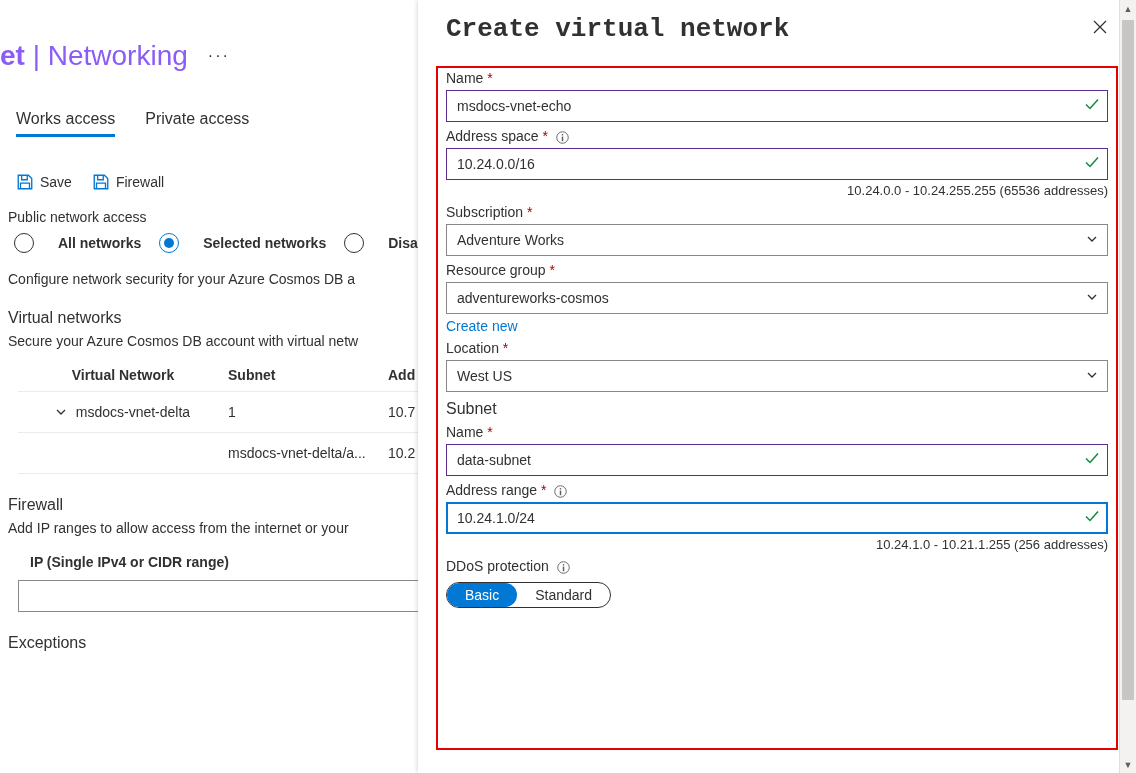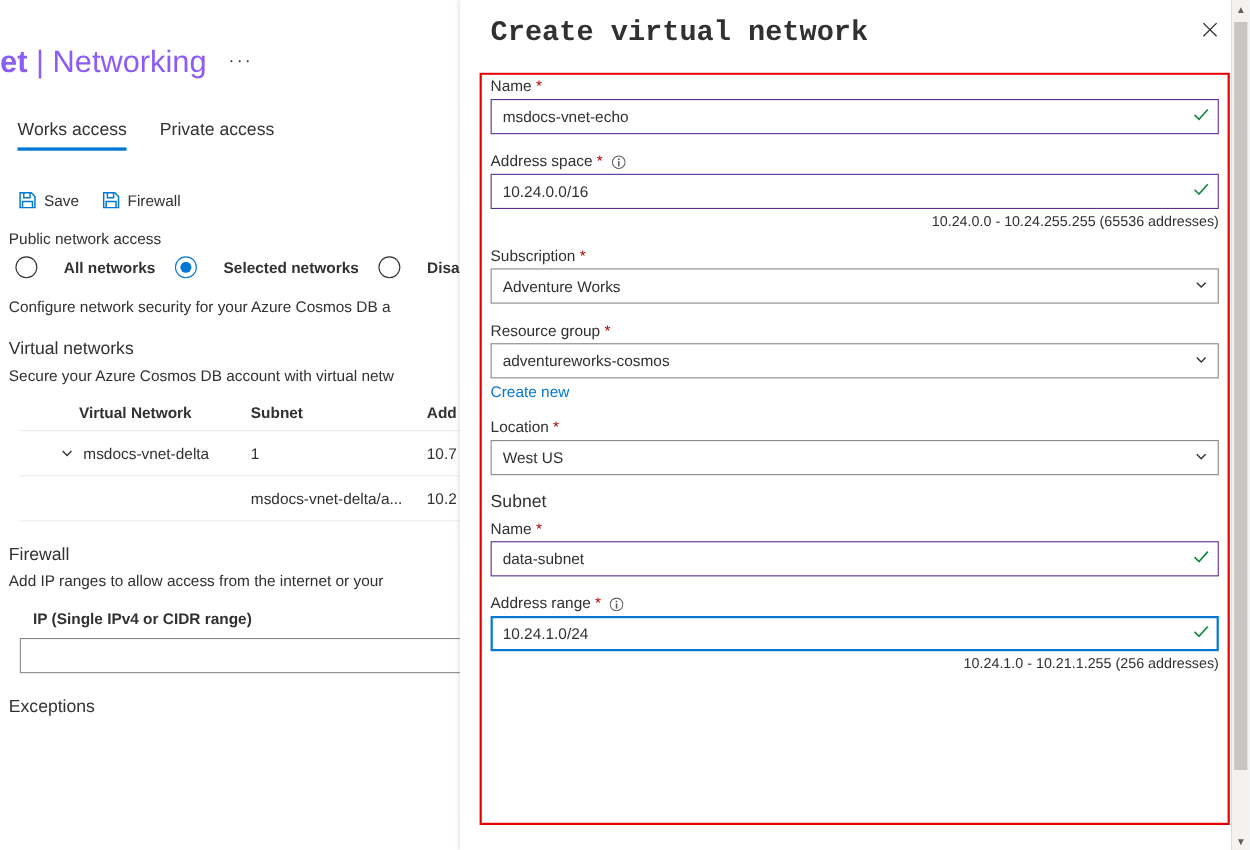--- a/index.html
+++ b/index.html
@@ -175,21 +175,21 @@
     overflow: auto;
     height: 690px;
   }
   .red-border {
     position: absolute;
     top: 0; left: 18px; right: 18px;
     height: 684px;
     border: 2px solid #e60000;
     pointer-events: none;
   }
-  .fld { margin-bottom: 16px; }
+  .fld { margin-bottom: 6px; }
   .fld-label {
     font-size: 14px;
     color: #323130;
     margin-bottom: 4px;
   }
   .req { color: #a80000; }
   .info-icon {
     display: inline-flex;
     margin-left: 4px;
     vertical-align: middle;
@@ -487,20 +487,36 @@
         <input class="txt-input" value="10.24.1.0/24" style="">
         <span class="check-icon">
           <svg width="16" height="16" viewBox="0 0 16 16">
               <path d="M2 8l4 4 8-9" fill="none" stroke="#10893e" stroke-width="1.5"></path>
             </svg>
         </span>
       </div>
       <div class="help-text">10.24.1.0 - 10.21.1.255 (256 addresses)</div>
     </div>
 
+    <div class="fld">
+      <div class="fld-label">
+        <span>DDoS protection</span>
+        <span class="info-icon">
+          <svg width="13" height="13" viewBox="0 0 14 14">
+              <circle cx="7" cy="7" r="6.2" fill="none" stroke="#605e5c"></circle>
+              <circle cx="7" cy="4" r="0.9" fill="#605e5c"></circle>
+              <rect x="6.2" y="6" width="1.6" height="5" fill="#605e5c"></rect>
+            </svg>
+        </span>
+      </div>
+      <div class="pill-toggle">
+        <div class="pill active">Basic</div>
+        <div class="pill">Standard</div>
+      </div>
+    </div>
 
   </div>
 </div>
 
 <div class="scroll-track">
   <div class="scroll-arrow up">▲</div>
   <div class="scroll-thumb"></div>
   <div class="scroll-arrow down">▼</div>
 </div>
 

